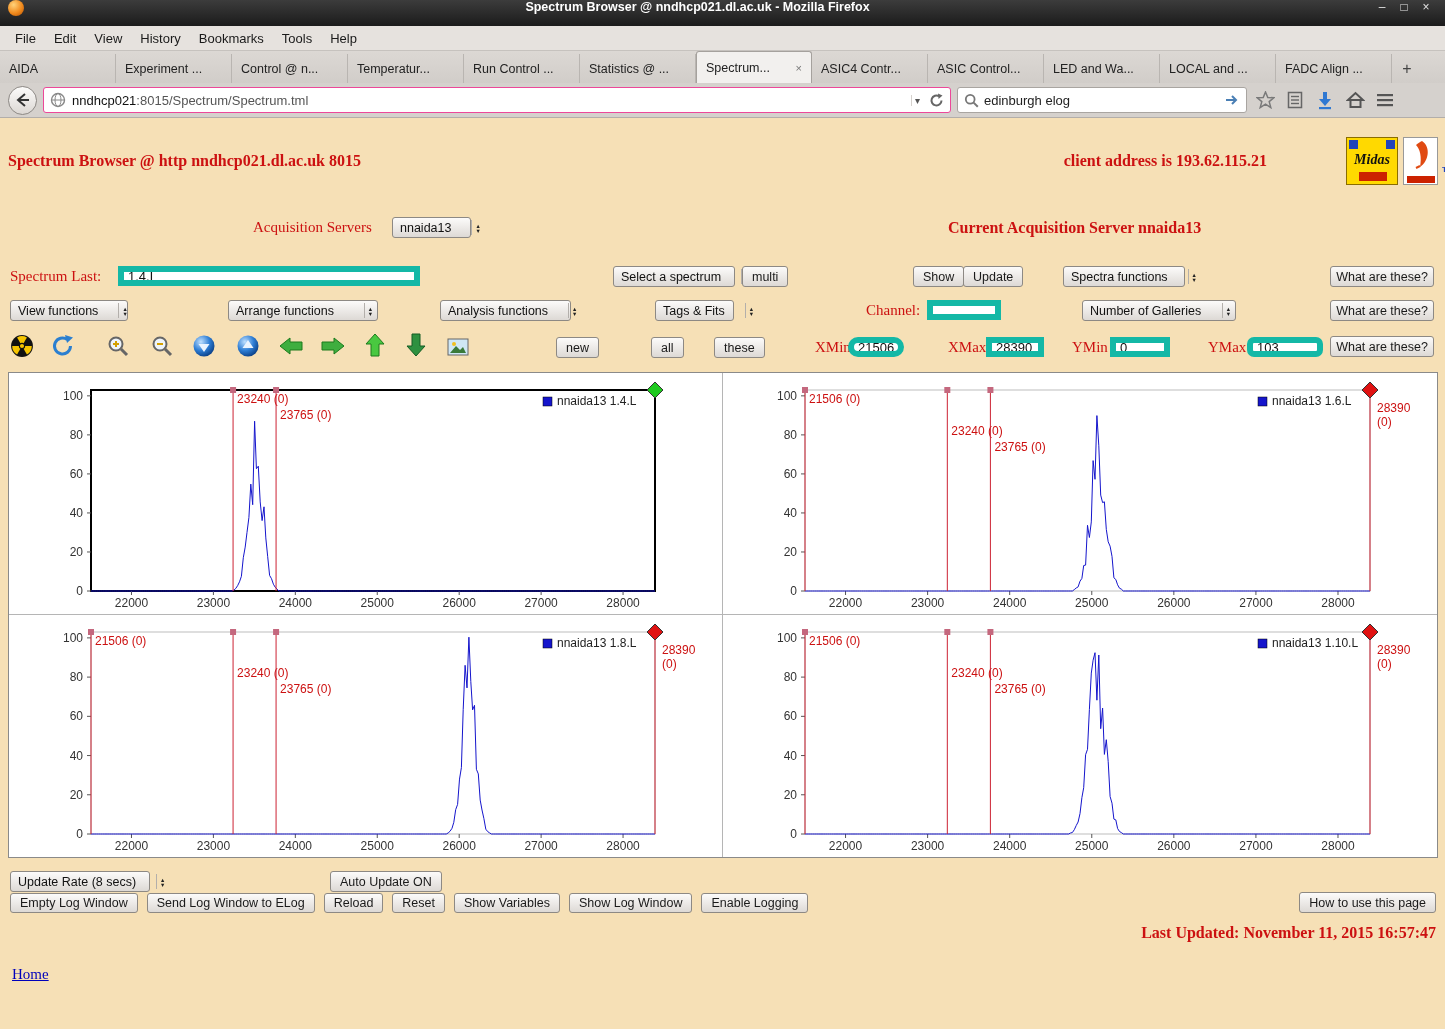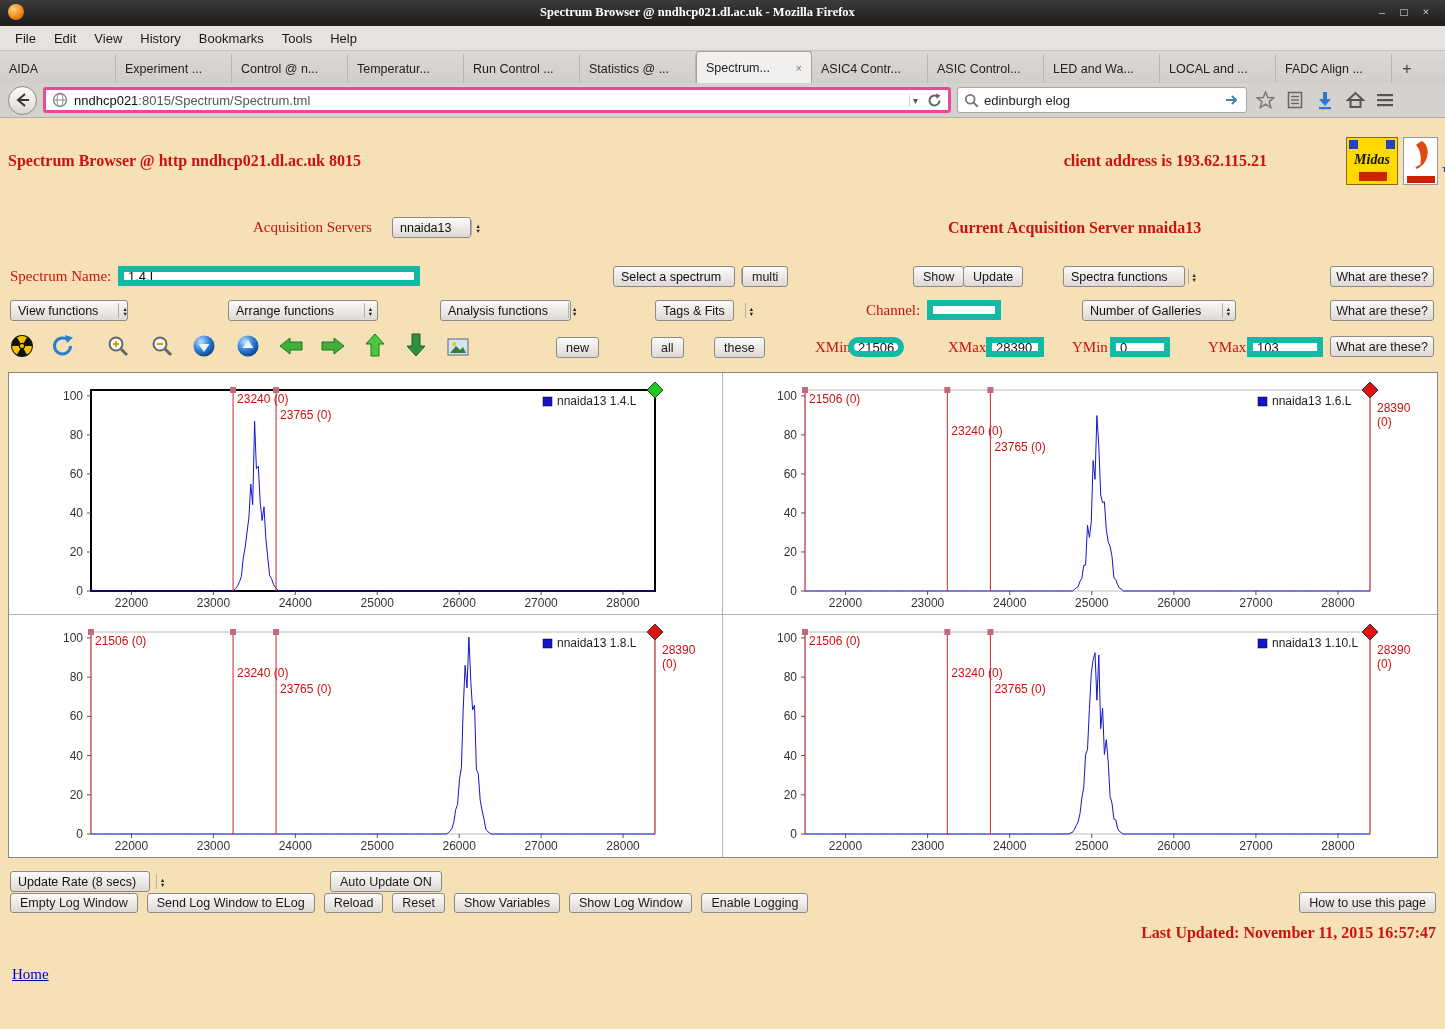--- a/index.html
+++ b/index.html
@@ -1,36 +1,36 @@
 <!DOCTYPE html>
 <html><head>
 <meta charset="utf-8">
 <style>
   * { box-sizing: border-box; margin: 0; padding: 0; }
   html,body { width:1445px; height:1029px; }
   body { font-family:"Liberation Sans",sans-serif; background:#f6e0b6; overflow:hidden; position:relative; }
 
   
-  #titlebar { height:26px; background:linear-gradient(#3c3c3c,#1b1b1b); display:flex; align-items:flex-end; padding:6px 8px; color:#fff;font-family:Liberation Serif, serif; }
+  #titlebar { height:26px; background:linear-gradient(#3c3c3c,#1b1b1b); display:flex; align-items:flex-start; padding:0 8px; color:#fff; }
   #titlebar .title { flex:1; text-align:center; font-weight:bold; font-size:12.5px; }
   .winbtn { width:22px; text-align:center; font-size:12px; color:#e0e0e0; cursor:default; }
   #fficon { width:16px; height:16px; border-radius:50%; background:radial-gradient(circle at 35% 30%, #ffd27a, #f08a1d 55%, #b44f02); }
 
   #menubar { height:25px; background:#e6e2de; border-bottom:1px solid #c6c2be; display:flex; align-items:center; padding-left:6px; font-size:13px; color:#1a1a1a; }
   .menu-item { padding:3px 9px; cursor:default; }
 
   #tabbar { height:32px; background:linear-gradient(#dcd8d4,#d1cdc9); display:flex; align-items:flex-end; }
   .tab { flex:1 1 0; max-width:116px; height:29px; display:flex; align-items:center; padding:0 9px; font-size:12.5px; color:#222; border-right:1px solid #b9b5b1; white-space:nowrap; overflow:hidden; }
   .tab.active { background:#f2f0ee; border:1px solid #a5a19d; border-bottom:none; border-radius:3px 3px 0 0; height:32px; }
   .tab .close { margin-left:auto; color:#777; font-size:11px; padding-left:7px; }
   #newtab { width:30px; height:29px; display:flex; align-items:center; justify-content:center; font-size:16px; color:#444; }
 
   #navbar { height:35px; background:#d5d1cd; border-bottom:1px solid #b2aeaa; display:flex; align-items:center; padding:0 8px; gap:6px; }
   #backbtn { width:29px; height:29px; border-radius:50%; background:linear-gradient(#fcfbfa,#dcd8d4); border:1px solid #8d8985; display:flex; align-items:center; justify-content:center; flex:none; }
-  #urlbar { width:908px; height:26px; background:#fff; border:3px solid #ec4899; border-radius:3px; display:flex; align-items:center; padding:0 6px; gap:6px; flex:none; }
+  #urlbar { width:908px; height:26px; background:#fff; border:1px solid #ec4899; border-radius:3px; display:flex; align-items:center; padding:0 6px; gap:6px; flex:none; }
   #urlbar .urltext { flex:1; font-size:13px; white-space:nowrap; overflow:hidden; }
   #urlbar .host { color:#111; } #urlbar .rest { color:#555; }
   #urlbar .caret { color:#555; font-size:10px; padding:0 3px; border-left:1px solid #d5d1cd; }
   #searchbar { width:290px; height:26px; background:#fff; border:1px solid #a9a5a1; border-radius:3px; display:flex; align-items:center; padding:0 6px; gap:5px; flex:none; }
   #searchbar input { border:none; outline:none; flex:1; font-size:13px; font-family:"Liberation Sans",sans-serif; color:#222; background:transparent; }
   .navicon { width:24px; height:24px; display:flex; align-items:center; justify-content:center; flex:none; }
 
   
   .rlabel { position:absolute; color:#cc1111; font-family:"Liberation Serif",serif; font-size:15px; white-space:nowrap; }
   .rhead  { position:absolute; color:#cc1111; font-family:"Liberation Serif",serif; font-size:16px; font-weight:bold; white-space:nowrap; }
@@ -208,21 +208,21 @@
 <div class="rlabel" style="left:253px;top:219px">Acquisition Servers</div>
 <span class="sel" style="left:392px;top:217px;width:79px">
   <span>nnaida13</span>
   <span class="spin">
       <i>▴</i>
       <i>▾</i>
     </span>
 </span>
 <div class="rhead" style="left:948px;top:219px">Current Acquisition Server nnaida13</div>
 
-<div class="rlabel" style="left:10px;top:268px">Spectrum Name:</div>
+<div class="rlabel" style="left:10px;top:268px">Spectrum Last:</div>
 <input class="inp" style="left: 118px; top: 266px; width: 302px;" value="1.4.L">
 <span class="sel" style="left:613px;top:266px;width:122px">
   <span>Select a spectrum</span>
   <span class="spin">
       <i>▴</i>
       <i>▾</i>
     </span>
 </span>
 <button class="btn" style="left:742px;top:266px">multi</button>
 <button class="btn" style="left:913px;top:266px">Show</button>
@@ -363,21 +363,21 @@
 <button class="btn" style="left:556px;top:337px">new</button>
 <button class="btn" style="left:651px;top:337px">all</button>
 <button class="btn" style="left:714px;top:337px">these</button>
 <div class="rlabel" style="left:815px;top:339px">XMin</div>
 <input class="inp" style="left: 848px; top: 337px; width: 56px; border-radius: 10px;" value="21506">
 <div class="rlabel" style="left:948px;top:339px">XMax</div>
 <input class="inp" style="left: 986px; top: 337px; width: 58px;" value="28390">
 <div class="rlabel" style="left:1072px;top:339px">YMin</div>
 <input class="inp" style="left: 1110px; top: 337px; width: 60px;" value="0">
 <div class="rlabel" style="left:1208px;top:339px">YMax</div>
-<input class="inp" style="left: 1247px; top: 337px; width: 76px;" value="103">
+<input class="inp" style="left: 1247px; top: 337px; width: 76px; border-radius: 7px;" value="103">
 <button class="btn" style="left:1330px;top:336px;width:104px">What are these?</button>
 
 <div id="plots">
   <div class="plot-panel"><svg width="713" height="241">
         <rect x="82" y="17" width="564" height="201" fill="#ffffff" stroke="#000000" stroke-width="2"></rect>
         <line x1="78" y1="218" x2="82" y2="218" stroke="#555"></line>
         <text x="74" y="222" text-anchor="end" class="tick">0</text>
         <line x1="78" y1="178.97087378640776" x2="82" y2="178.97087378640776" stroke="#555"></line>
         <text x="74" y="182.97087378640776" text-anchor="end" class="tick">20</text>
         <line x1="78" y1="139.94174757281553" x2="82" y2="139.94174757281553" stroke="#555"></line>

